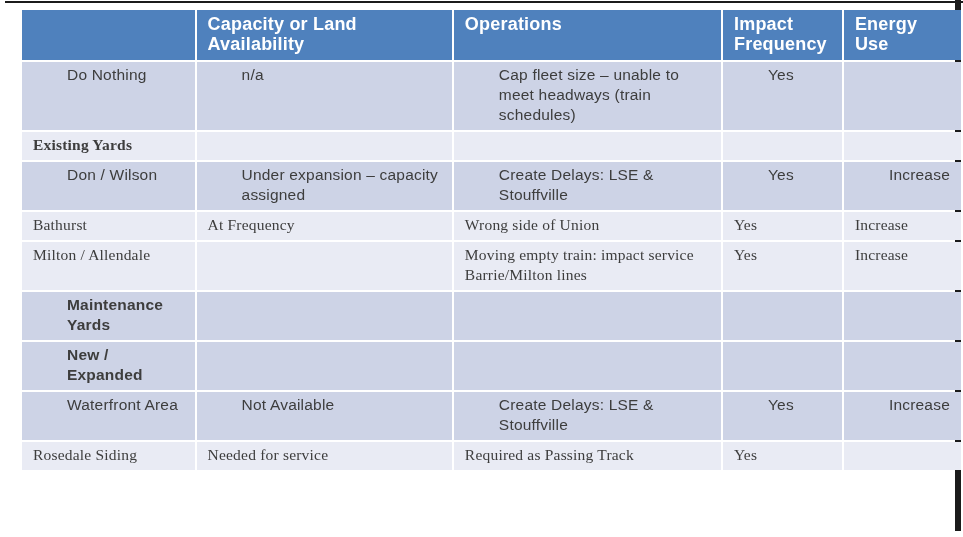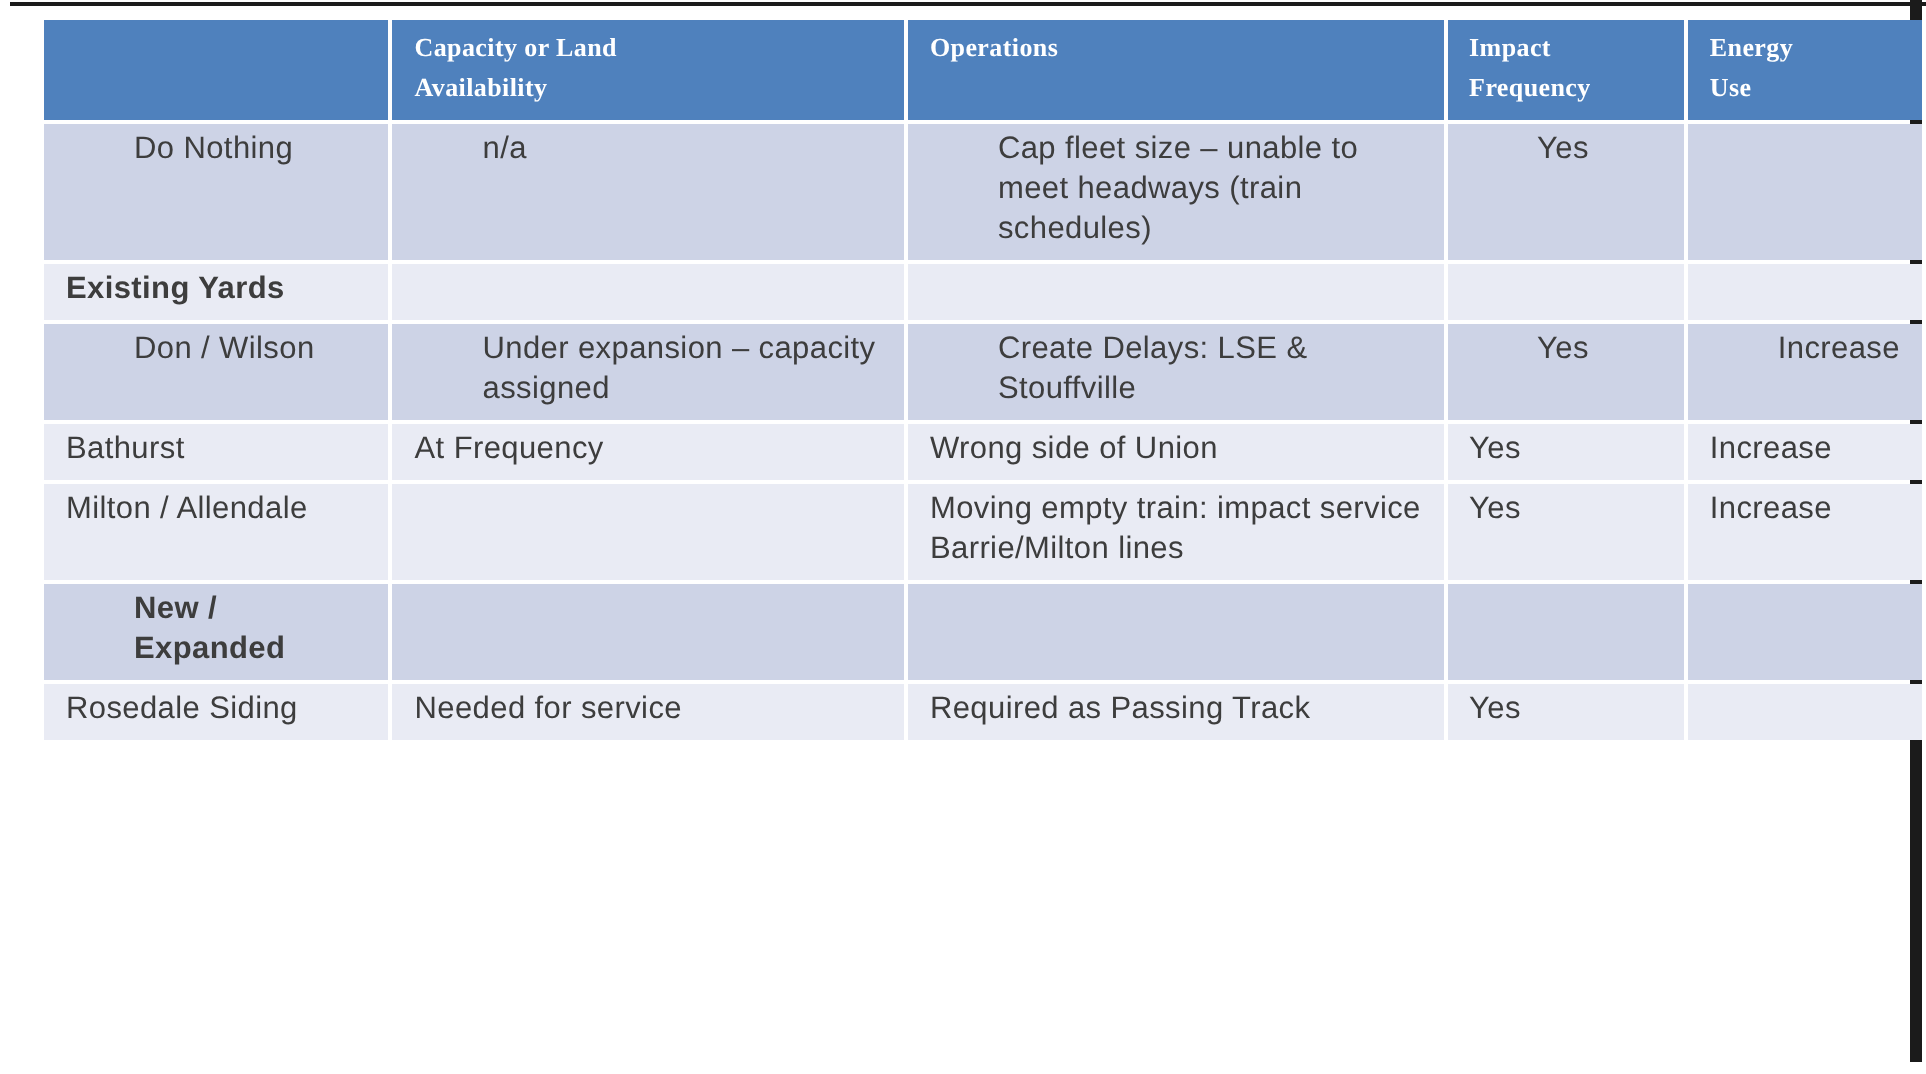--- a/index.html
+++ b/index.html
@@ -40,36 +40,35 @@
   }
   table.yards th, table.yards td{
     vertical-align:top;
     text-align:left;
     white-space:pre-line;
     overflow:hidden;
   }
   table.yards th{
     background:var(--header-bg);
     color:var(--header-text);
-    font-size:13px;
+    font-size:18px;
     font-weight:bold;
     line-height:20px;
     padding:4px 11px 6px 11px;
     letter-spacing:0.2px;
-    font-family:Liberation Serif, serif;
   }
   table.yards td{
     color:var(--body-text);
     font-size:15.5px;
     line-height:20px;
     padding:3px 11px 5px 11px;
     letter-spacing:0.2px;
   }
   tr.dark td{background:var(--band-dark);padding-left:45px;}
-  tr.light td{background:var(--band-light);}
+  tr.light td{background:var(--band-light);font-family:Liberation Serif, serif;}
   td.section{
     color:var(--section-text);
     font-weight:bold;
   }
   .c0{width:173px;}
   .c1{width:258px;}
   .c2{width:270px;}
   .c3{width:119px;}
   .c4{width:95px;}
 </style>
@@ -130,25 +129,39 @@
           <td>Increase</td>
         </tr>
         <tr class="light">
           <td>Milton / Allendale</td>
           <td></td>
           <td>Moving empty train: impact service  Barrie/Milton lines</td>
           <td>Yes</td>
           <td>Increase</td>
         </tr>
         <tr class="dark">
+          <td class="section">Maintenance Yards</td>
+          <td></td>
+          <td></td>
+          <td></td>
+          <td></td>
+        </tr>
+        <tr class="dark">
           <td class="section">New / Expanded</td>
           <td></td>
           <td></td>
           <td></td>
           <td></td>
+        </tr>
+        <tr class="dark">
+          <td>Waterfront Area</td>
+          <td>Not Available</td>
+          <td>Create Delays: LSE &amp; Stouffville</td>
+          <td>Yes</td>
+          <td>Increase</td>
         </tr>
         <tr class="light">
           <td>Rosedale Siding</td>
           <td>Needed for service</td>
           <td>Required as Passing Track</td>
           <td>Yes</td>
           <td></td>
         </tr>
       </tbody>
   </table>

